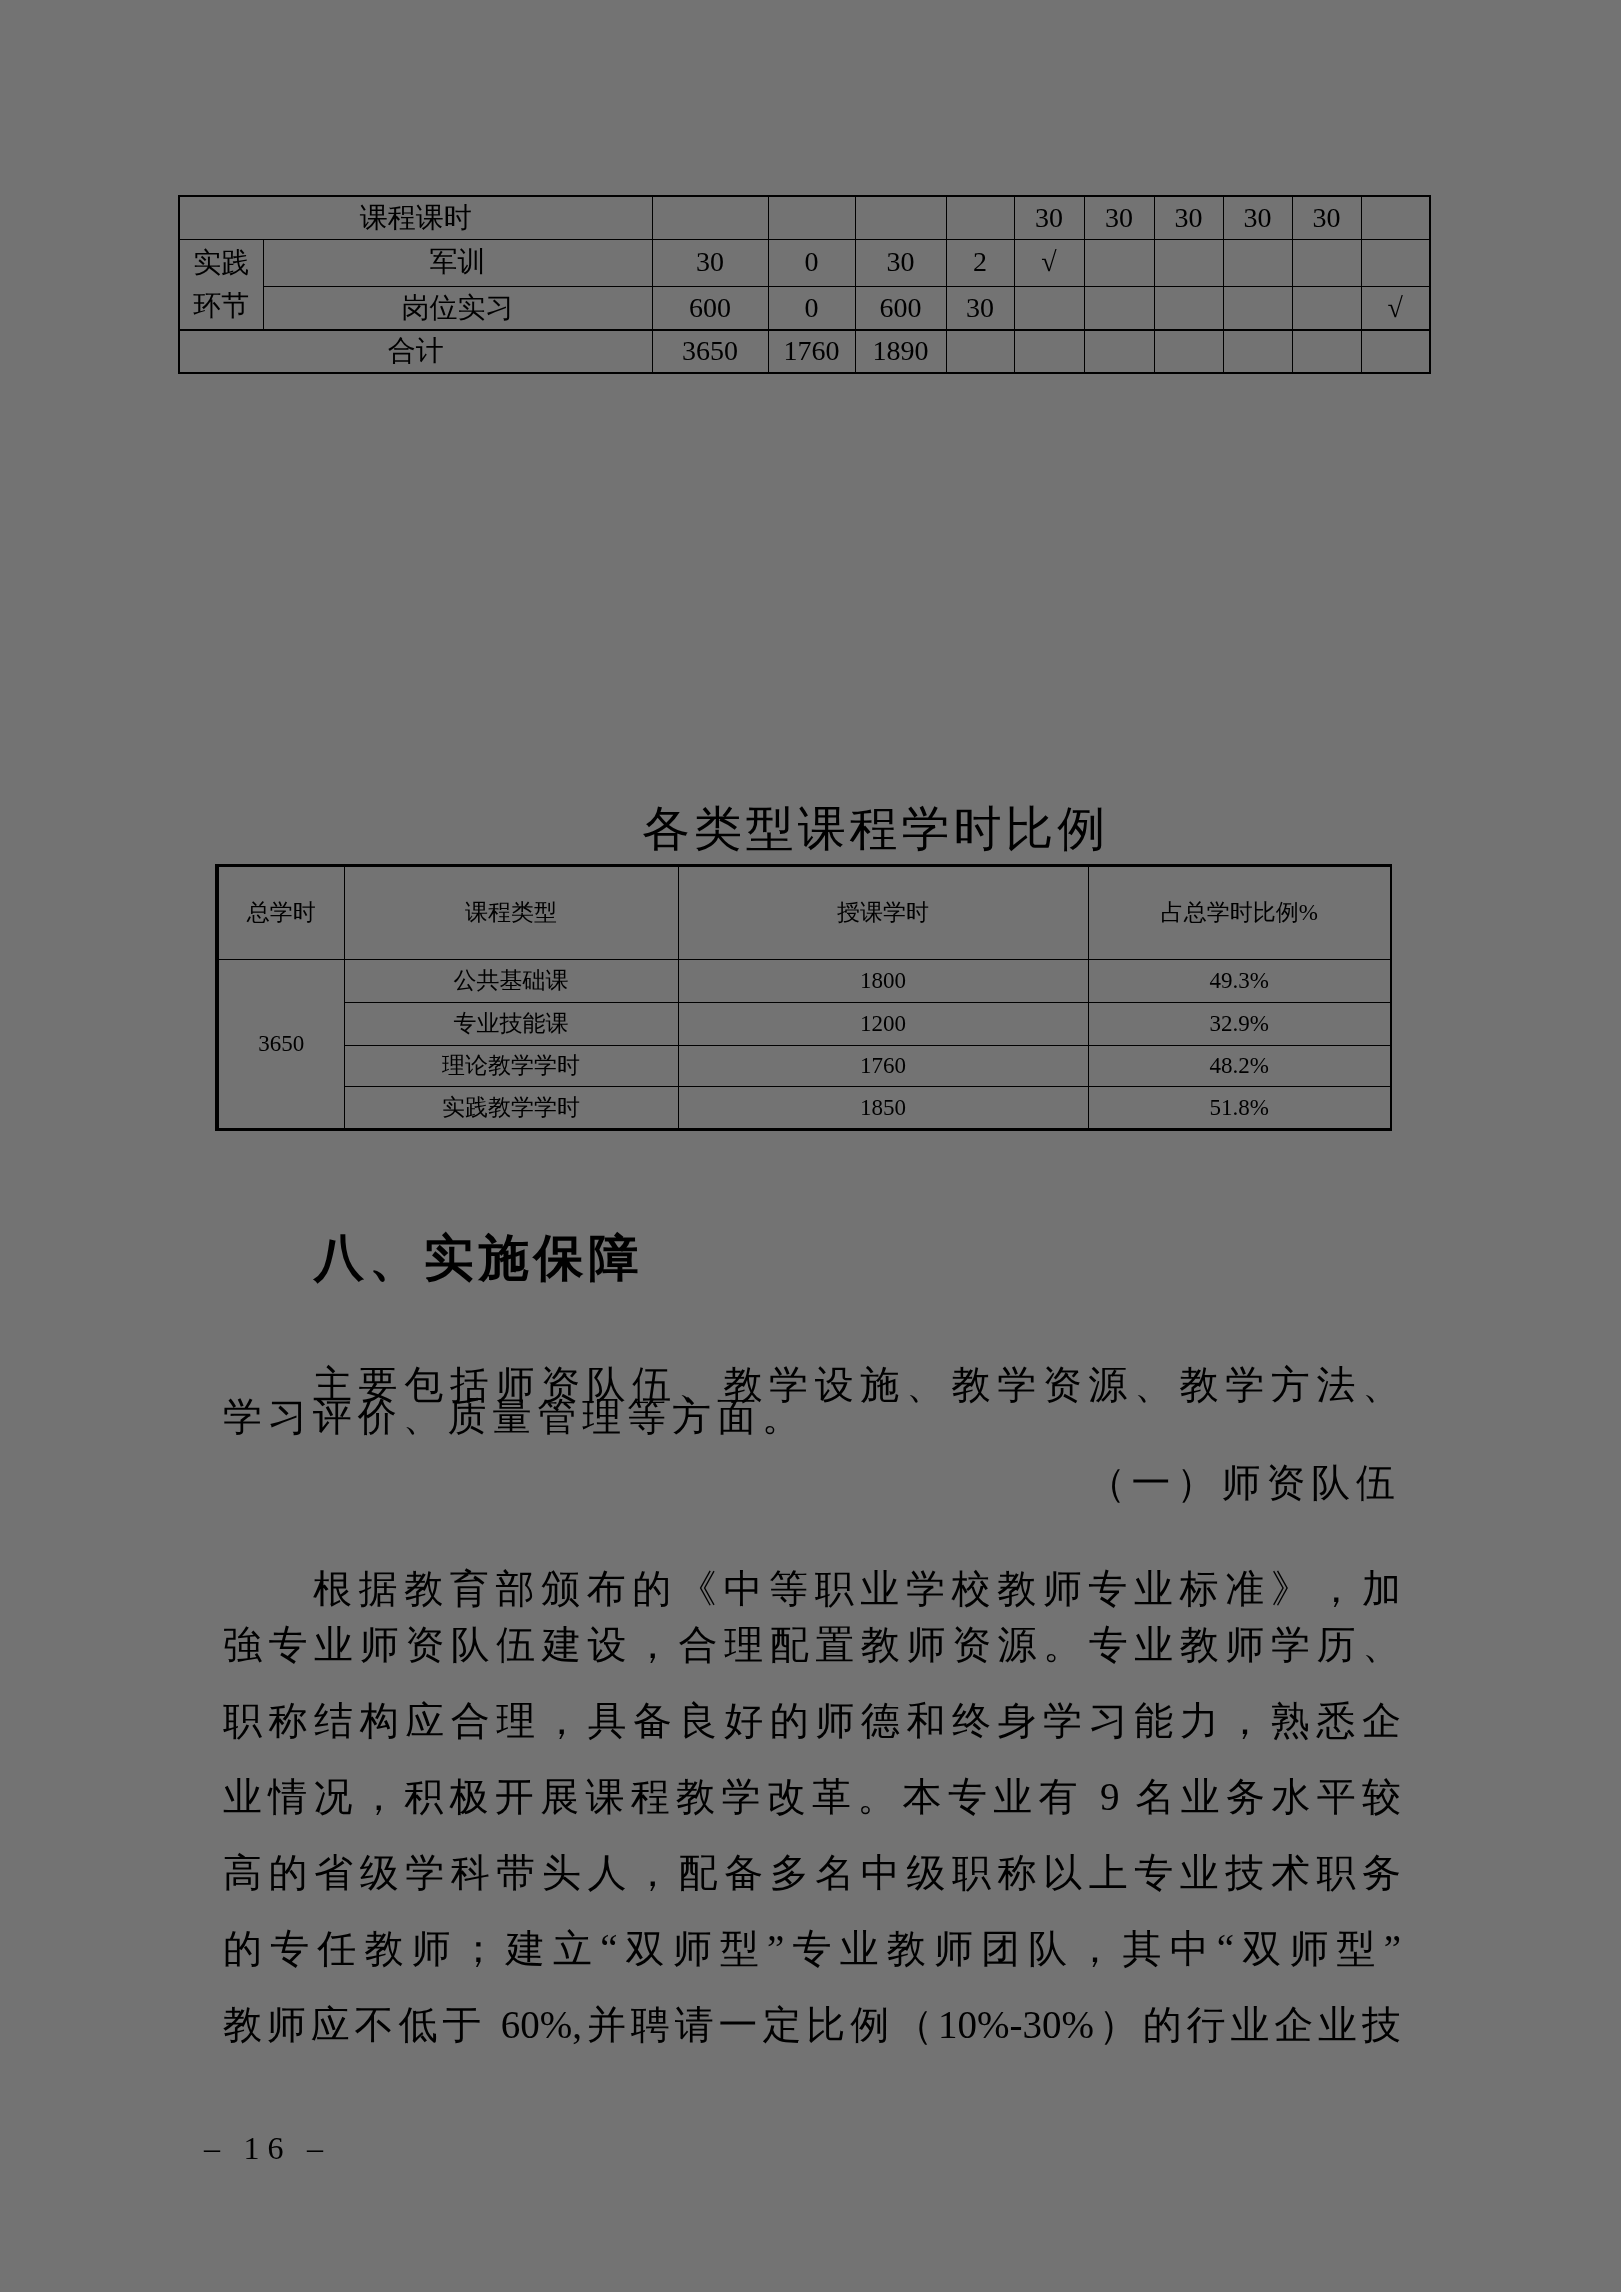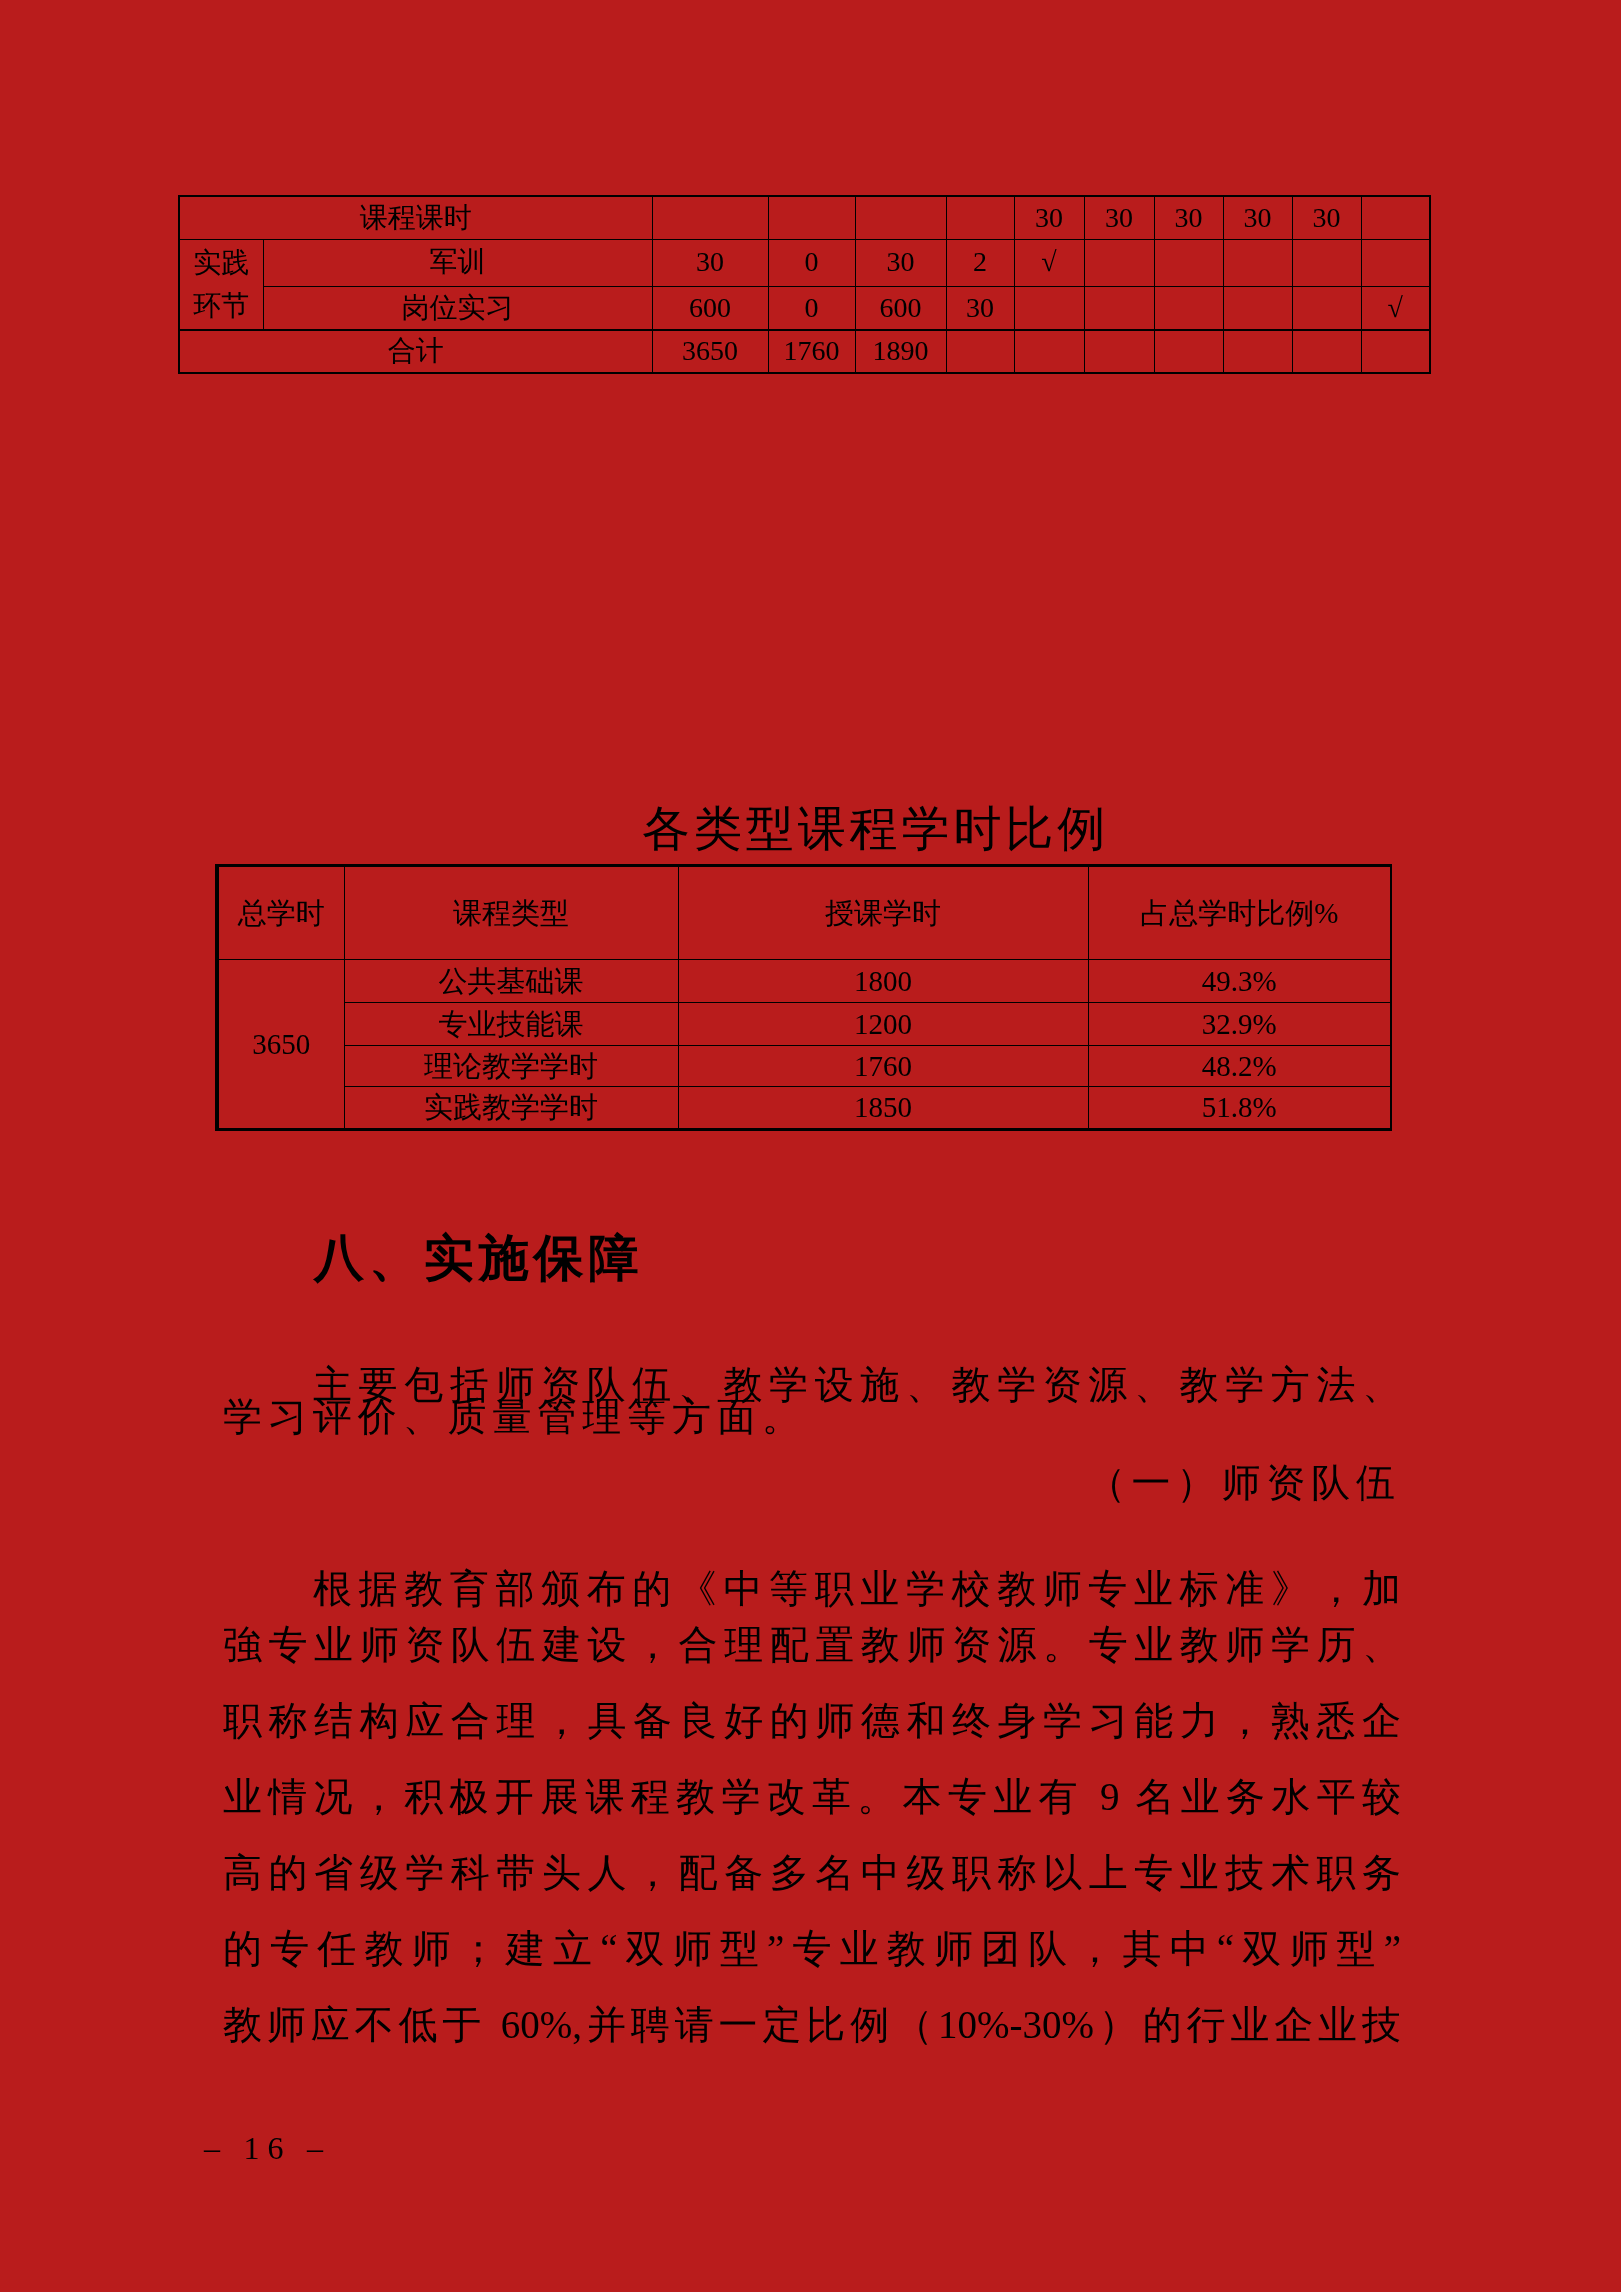--- a/index.html
+++ b/index.html
@@ -1,20 +1,20 @@
 <!DOCTYPE html>
 <html><head>
 <meta charset="utf-8">
 <style>
   html,body{margin:0;padding:0;background:#888;}
   .page{
     position:relative;
     width:1621px;height:2293px;
     margin:0 auto;
-    background:#b91c1c;
+    background:#737373;
     font-family:"Liberation Serif","DejaVu Serif",serif;
     color:#000;
     overflow:hidden;
   }
 
   
   table.t1{
     position:absolute;left:178px;top:195px;
     width:1249px;
     border-collapse:collapse;table-layout:fixed;
@@ -47,21 +47,21 @@
     width:1174px;
     border-collapse:collapse;table-layout:fixed;
     border-top:3.9px solid #000;
     border-left:4.9px solid #000;
     border-bottom:3.9px solid #000;
     border-right:2px solid #000;
   }
   table.t2 td{
     border:1px solid #000;
     text-align:center;vertical-align:middle;
-    font-size:29px;line-height:1.2;
+    font-size:23px;line-height:1.2;
     padding:0;overflow:hidden;white-space:nowrap;
   }
   table.t2 tr.h{height:94px;}
   table.t2 tr.b1{height:43px;}
   table.t2 tr.b2{height:43px;}
   table.t2 tr.b3{height:41px;}
   table.t2 tr.b4{height:43px;}
 
   
   .sec-heading{

